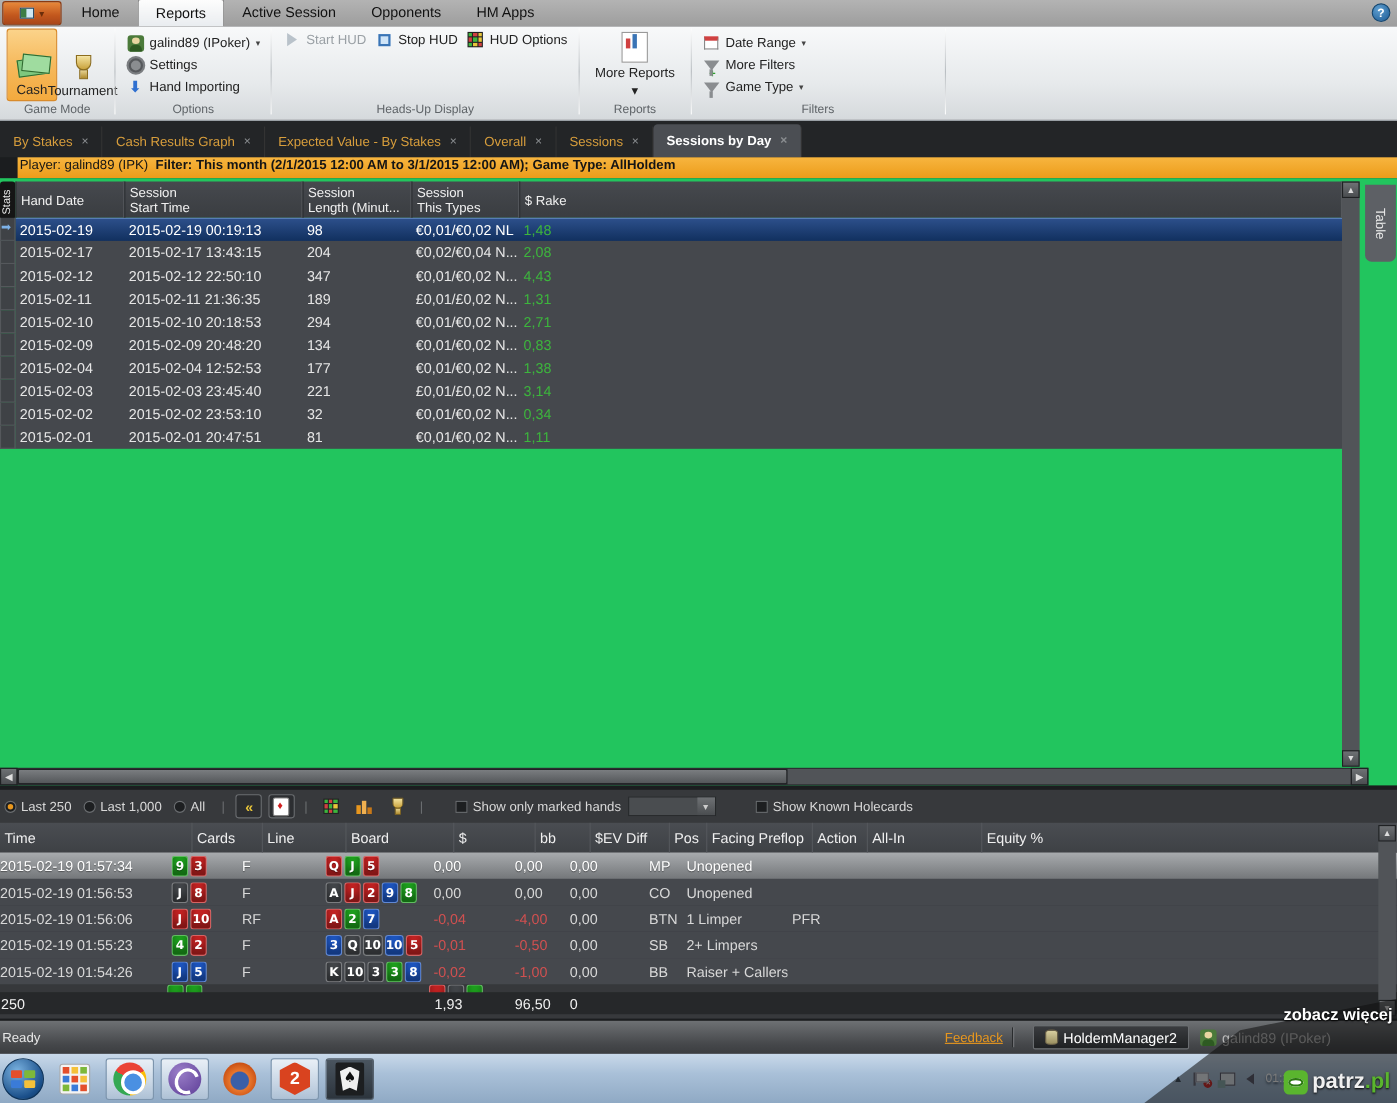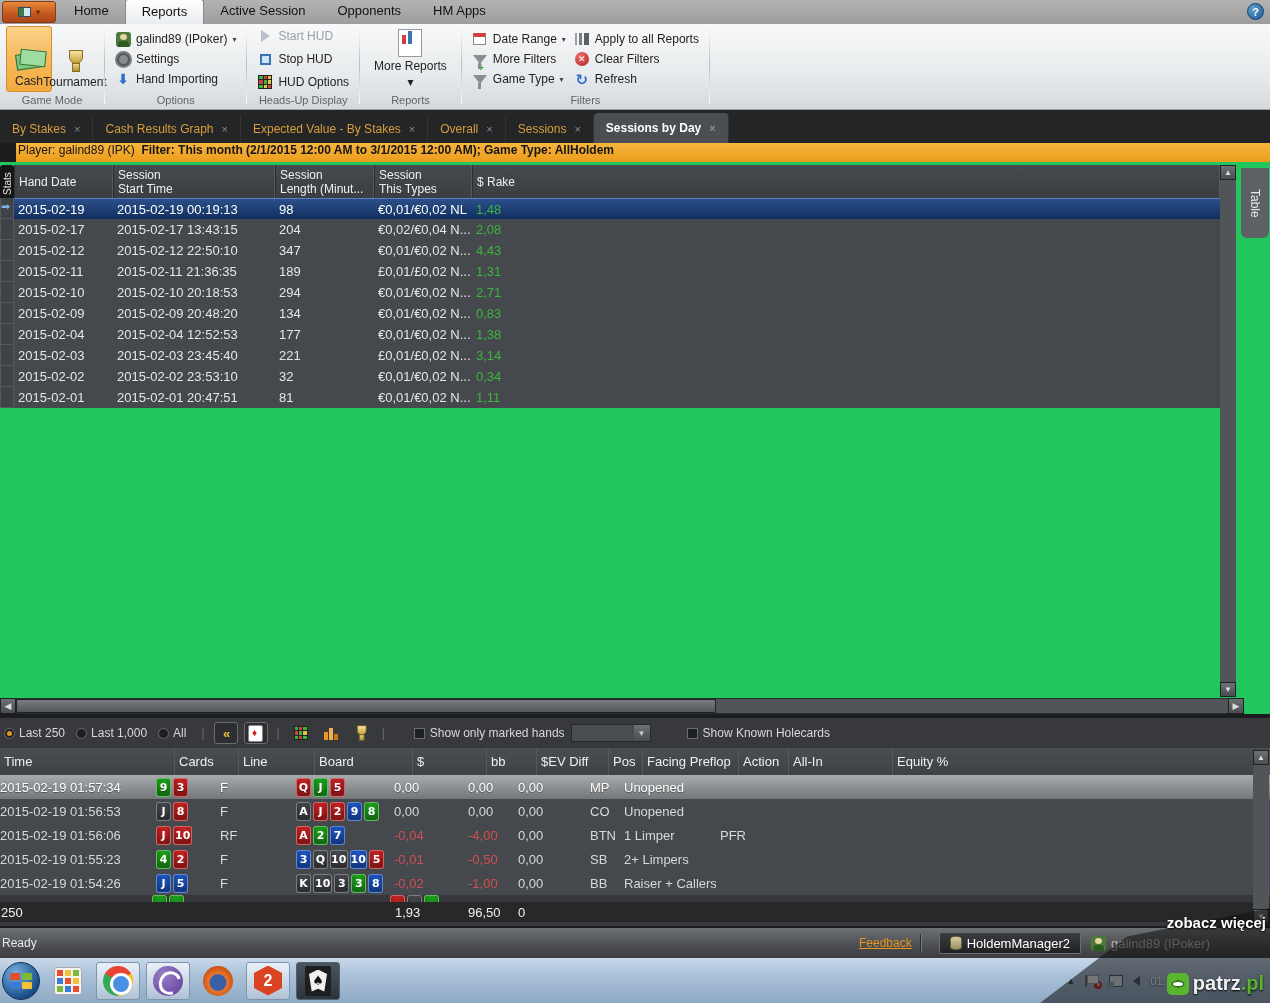--- a/index.html
+++ b/index.html
@@ -274,21 +274,21 @@
         <div class="sitem">
           <span class="icon16 i-dl">⬇</span>
           <span>Hand Importing</span>
         </div>
       </div>
       <div class="rgroup-label">Options</div>
     </div>
     <div class="gsep"></div>
 
     <div class="rgroup">
-      <div class="rgroup-body" style="flex-direction:column; align-items:flex-start; justify-content:space-between;">
+      <div class="rgroup-body" style="flex-direction:row; align-items:flex-start; justify-content:flex-end;">
         <div class="sitem disabled">
           <span class="icon16">
               <span class="i-play"></span>
             </span>
           <span>Start HUD</span>
         </div>
         <div class="sitem">
           <span class="icon16">
               <span class="i-stop"></span>
             </span>
@@ -321,21 +321,21 @@
           <span class="i-moreports"></span>
           <span>More Reports</span>
           <span class="dd">▾</span>
         </div>
       </div>
       <div class="rgroup-label">Reports</div>
     </div>
     <div class="gsep"></div>
 
     <div class="rgroup" style="min-width:230px;">
-      <div class="rgroup-body" style="gap:0; align-items:center;">
+      <div class="rgroup-body" style="gap:20px; align-items:center;">
         <div style="display:flex; flex-direction:column;">
           <div class="sitem">
             <span class="icon16">
                 <span class="i-cal"></span>
               </span>
             <span>Date Range</span>
             <span class="dd">▾</span>
           </div>
           <div class="sitem">
             <span class="icon16">
@@ -344,38 +344,20 @@
                 </span>
               </span>
             <span>More Filters</span>
           </div>
           <div class="sitem">
             <span class="icon16">
                 <span class="i-funnel"></span>
               </span>
             <span>Game Type</span>
             <span class="dd">▾</span>
-          </div>
-        </div>
-        <div style="display:flex; flex-direction:column;">
-          <div class="sitem">
-            <span class="icon16">
-                <span class="i-applyfunnel"></span>
-              </span>
-            <span>Apply to all Reports</span>
-          </div>
-          <div class="sitem">
-            <span class="icon16">
-                <span class="i-clear">✕</span>
-              </span>
-            <span>Clear Filters</span>
-          </div>
-          <div class="sitem">
-            <span class="icon16 i-refresh">↻</span>
-            <span>Refresh</span>
           </div>
         </div>
       </div>
       <div class="rgroup-label">Filters</div>
     </div>
     <div class="gsep"></div>
   </div>
 
   <div class="reporttabs" id="reportTabs">
       <div class="rpt">

